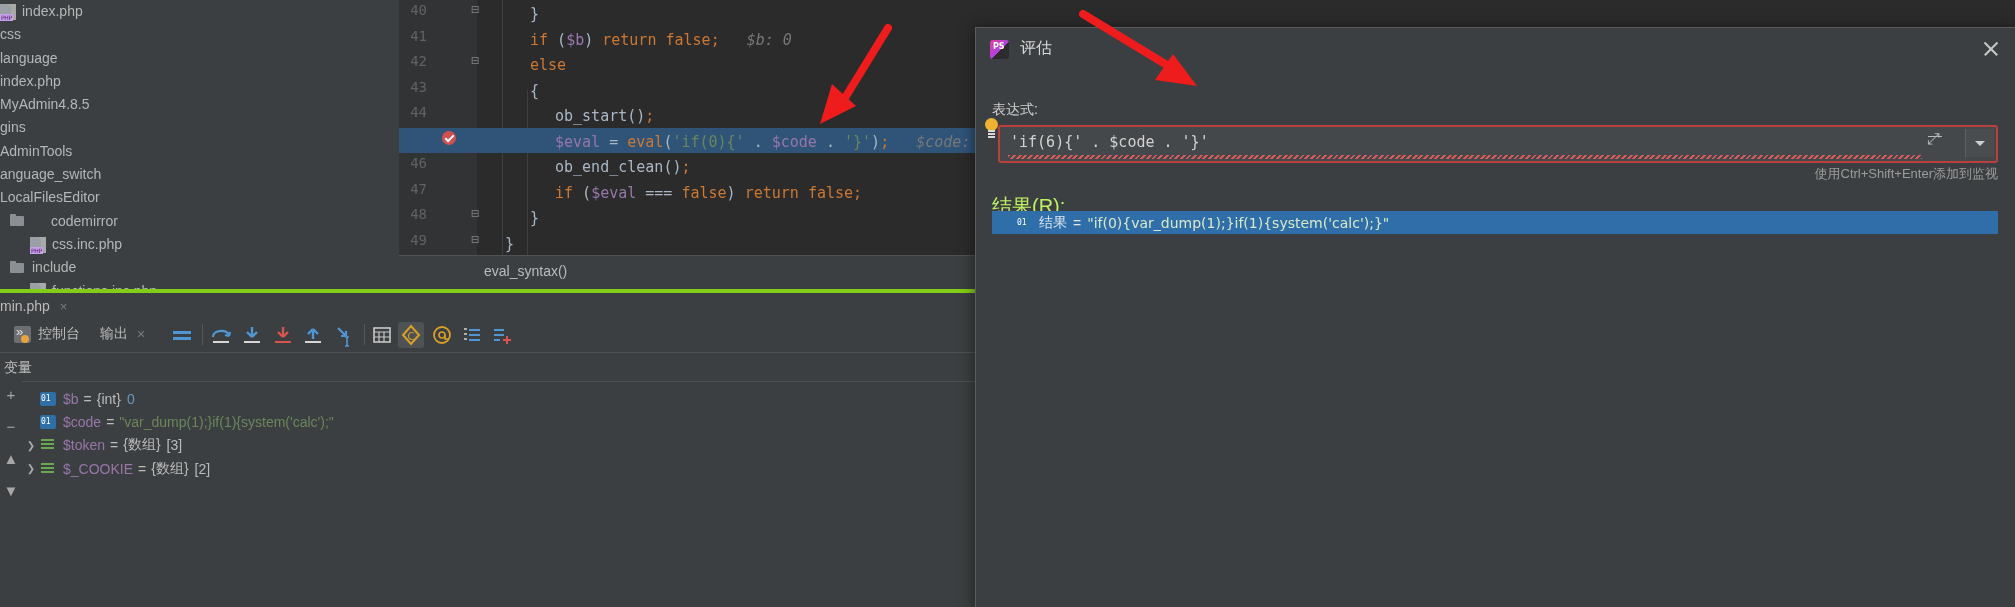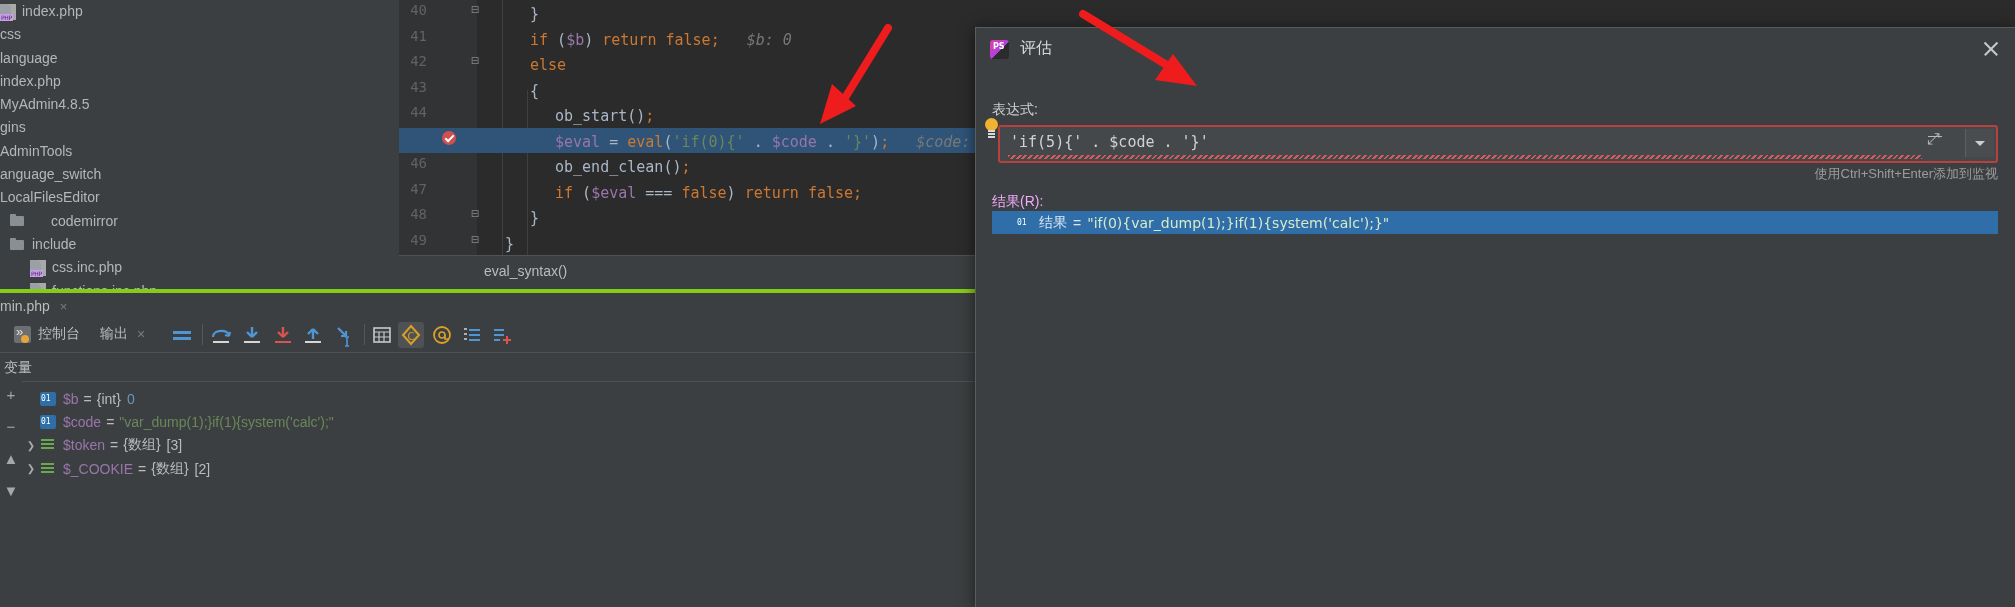--- a/index.html
+++ b/index.html
@@ -140,21 +140,21 @@
   #expr-expand{position:absolute;right:52px;top:8px;width:17px;height:17px;cursor:pointer;color:#b9b9b9;}
   #expr-expand:before{content:"";position:absolute;left:1px;top:1px;width:14px;height:14px;
      border-top:1.6px solid #b9b9b9;border-right:0;}
   #expr-expand:after{content:"⤢";position:absolute;left:0;top:-5px;font-size:16px;color:#b9b9b9;}
   #expr-dropdown{position:absolute;right:2px;top:2px;width:28px;height:28px;
      background:#4a4d4f;border-left:1px solid #5d6062;cursor:pointer;}
   #expr-dropdown:after{content:"";position:absolute;left:9px;top:12px;
      border-left:5px solid transparent;border-right:5px solid transparent;border-top:5px solid #cfcfcf;}
   #expr-hint{position:absolute;right:18px;top:137px;font-size:13px;color:#9c9c9c;}
 
-  #result-label{position:absolute;left:16px;top:165px;font-size:14px;color:#f0abfc;}
+  #result-label{position:absolute;left:16px;top:165px;font-size:20px;color:#bef264;}
   #result-list{position:absolute;left:16px;top:183px;right:18px;bottom:14px;background:#3c3f41;}
   #result-row{position:absolute;left:0;top:0;right:0;height:23px;background:#2f6ea8;
      display:flex;align-items:center;padding-left:24px;}
   #result-row .vico{margin-left:0;}
   #res-name{color:#d9e6f2;font-size:14px;}
   #res-eq{color:#e2e2e2;margin:0 6px;font-size:14px;}
   #res-val{color:#d7e9c9;font-size:14px;font-family:"DejaVu Sans","Liberation Sans",sans-serif;}
 
   
   .arrow{position:absolute;pointer-events:none;}
@@ -188,27 +188,27 @@
     <div class="tree-row">
       <span class="tlabel">anguage_switch</span>
     </div>
     <div class="tree-row">
       <span class="tlabel">LocalFilesEditor</span>
     </div>
     <div class="tree-row" style="padding-left: 10px; gap: 19px;">
       <span class="ico ico-folder"></span>
       <span class="tlabel">codemirror</span>
     </div>
+    <div class="tree-row" style="padding-left: 30px;">
+      <span class="ico ico-php"></span>
+      <span class="tlabel">css.inc.php</span>
+    </div>
     <div class="tree-row" style="padding-left: 10px;">
       <span class="ico ico-folder"></span>
       <span class="tlabel">include</span>
-    </div>
-    <div class="tree-row" style="padding-left: 30px;">
-      <span class="ico ico-php"></span>
-      <span class="tlabel">css.inc.php</span>
     </div>
     <div class="tree-row" style="padding-left: 30px;">
       <span class="ico ico-php"></span>
       <span class="tlabel">functions.inc.php</span>
     </div>
   </div>
 
 <div id="editor">
   <div id="gutter">
       <div class="ln" style="top: 2px;">40</div>
@@ -386,21 +386,21 @@
     <div id="dlg-title">评估</div>
     <div id="dlg-close"></div>
   </div>
 
   <div id="expr-label">表达式:</div>
   <div id="expr-bulb">
     <span class="bulb"></span>
       <span class="base"></span>
   </div>
   <div id="expr-box">
-    <div id="expr-text">'if(5){' . $code . '}'</div>
+    <div id="expr-text">'if(6){' . $code . '}'</div>
     <div id="expr-squiggle"></div>
     <div id="expr-expand"></div>
     <div id="expr-dropdown"></div>
   </div>
   <div id="expr-hint">使用Ctrl+Shift+Enter添加到监视</div>
 
   <div id="result-label">结果(R):</div>
   <div id="result-list">
     <div id="result-row">
       <span class="vico vico-prim"></span>

